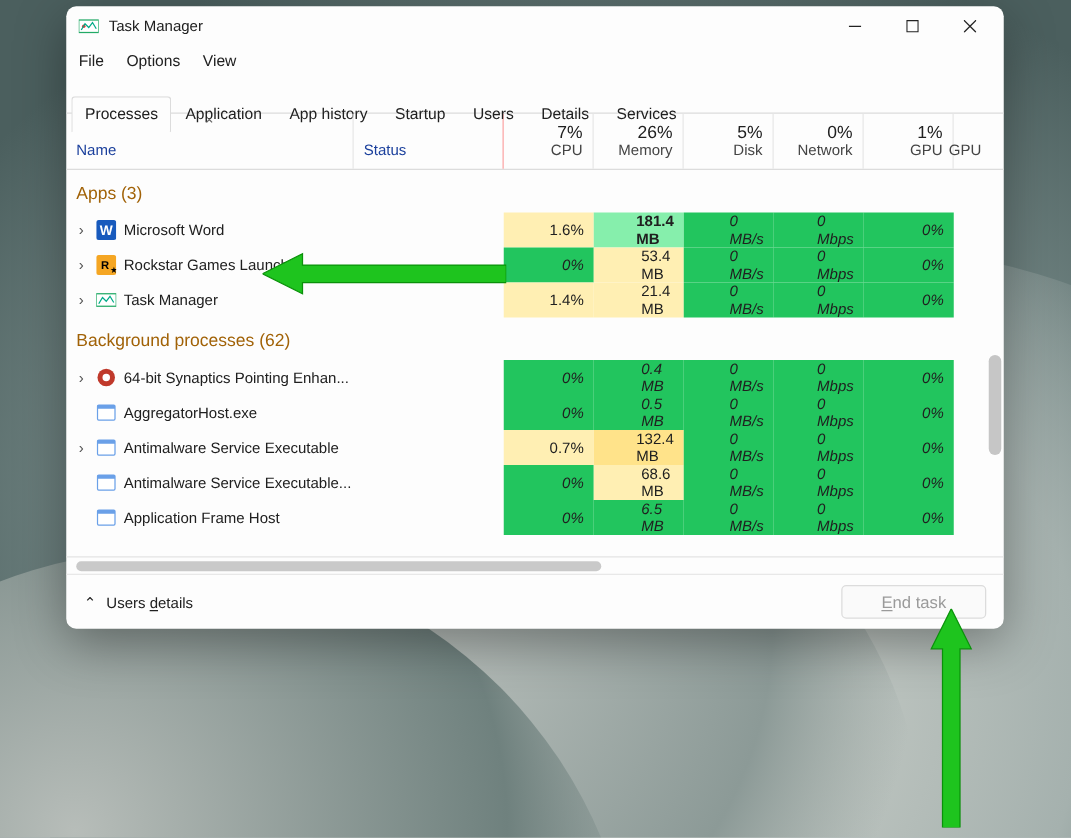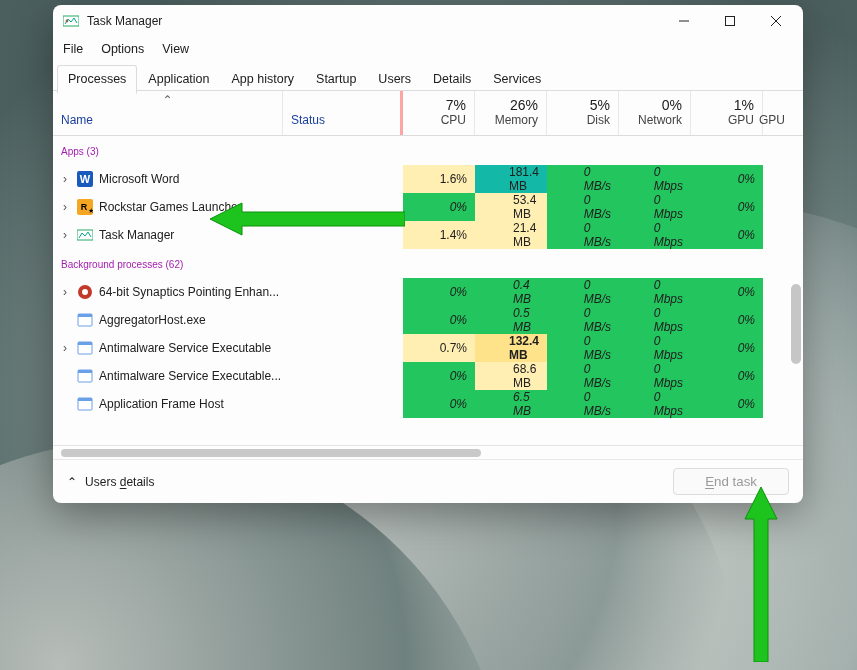--- a/index.html
+++ b/index.html
@@ -23,45 +23,45 @@
     display:flex; flex-direction:column; font-size:12px; color:#202020;
   }
   .titlebar { height:32px; display:flex; align-items:center; padding:0 4px 0 10px; }
   .titlebar .app-icon { width:16px; height:16px; margin-right:8px; display:inline-flex; }
   .titlebar .title { font-size:12px; }
   .winbtns { margin-left:auto; display:flex; }
   .winbtn { width:46px; height:32px; display:flex; align-items:center; justify-content:center; color:#222; }
   .menubar { height:24px; display:flex; align-items:center; gap:18px; padding:0 10px; font-size:12.5px; }
   .menubar span { cursor:default; }
   .tabbar { height:30px; display:flex; align-items:flex-end; border-bottom:1px solid #dcdcdc; padding:0 4px; font-size:12.5px; }
-  .tab { padding:6px 10px 7px; cursor:default; border:1px solid transparent; position:relative; top:4px;}
+  .tab { padding:6px 10px 7px; cursor:default; border:1px solid transparent; position:relative; top:16px;}
   .tab.active{ border:1px solid #dcdcdc; border-bottom-color:#fdfdfd; background:#fdfdfd; border-radius:3px 3px 0 0;}
   .headerrow { display:flex; border-bottom:1px solid #dcdcdc;}
   .headerrow .namecol, .headerrow .statuscol { display:flex; flex-direction:column; justify-content:flex-end; padding:6px 8px 8px; }
   .namecol{ width:230px; border-right:1px solid #e8e8e8; color:#1a3f9c; position:relative;}
   .namecol .sort{ position:absolute; top:2px; left:50%; transform:translateX(-50%); color:#666;}
-  .statuscol{ width:120px; border-right:3px solid #fca5a5; color:#1a3f9c;}
+  .statuscol{ width:120px; border-right:1px solid #fca5a5; color:#1a3f9c;}
   .metriccol{ width:72px; border-right:1px solid #e8e8e8; display:flex; flex-direction:column; align-items:flex-end; justify-content:flex-end; padding:6px 8px 8px;}
   .metriccol .pct{ font-size:14px;}
   .metriccol .lbl{ color:#444;}
   .body { flex:1; overflow:hidden; position:relative;}
   .rows { position:absolute; inset:0; overflow:hidden;}
-  .grouphdr { color:#a21caf; font-size:10px; padding:10px 8px 8px; display:flex; align-items:center; gap:4px;}
+  .grouphdr { color:#a16207; font-size:14px; padding:10px 8px 8px; display:flex; align-items:center; gap:4px;}
   .row { display:flex; align-items:stretch; height:28px;}
   .row .cell{ display:flex; align-items:center;}
   .row .c-name{ width:230px; padding-left:6px; gap:6px;}
   .row .c-name .exp{ width:12px; text-align:center; color:#555;}
   .row .c-name .picon{ width:16px; height:16px; display:inline-flex;}
   .row .c-status{ width:120px;}
   .row .c-num{ width:72px; justify-content:flex-end; padding-right:8px;padding-left:38px;}
   
   .heat0{ background:#22c55e;font-style:italic;}
   .heat1{ background:#ffefb3;}
-  .heat2{ background:#ffe38a;font-weight:bold;}
-  .heat3{ background:#14b8a6;}
+  .heat2{ background:#ffe38a;}
+  .heat3{ background:#86efac;font-weight:bold;}
   .vscroll{ position:absolute; right:2px; top:148px; width:10px; height:80px; background:#c6c6c6; border-radius:5px;}
   .hscroll{ height:14px; border-top:1px solid #e4e4e4; position:relative;}
   .hscroll .thumb{ position:absolute; left:8px; top:3px; width:420px; height:8px; background:#c9c9c9; border-radius:4px;}
   .footer{ height:44px; display:flex; align-items:center; padding:0 14px; border-top:1px solid #e8e8e8;}
   .fewer{ display:flex; align-items:center; gap:8px; cursor:default;}
   .endtask{ margin-left:auto; border:1px solid #dcdcdc; border-radius:4px; padding:5px 31px; color:#9a9a9a; background:#fafafa;}
   u{ text-decoration:underline; text-underline-offset:2px; }
 
   
   .arrow{ position:absolute; pointer-events:none; }

